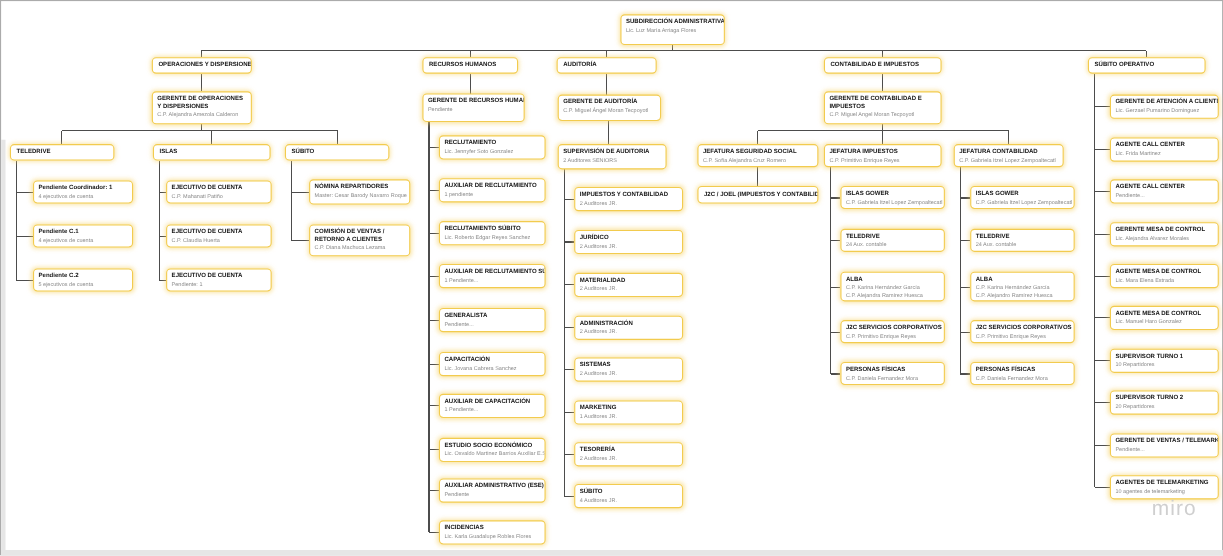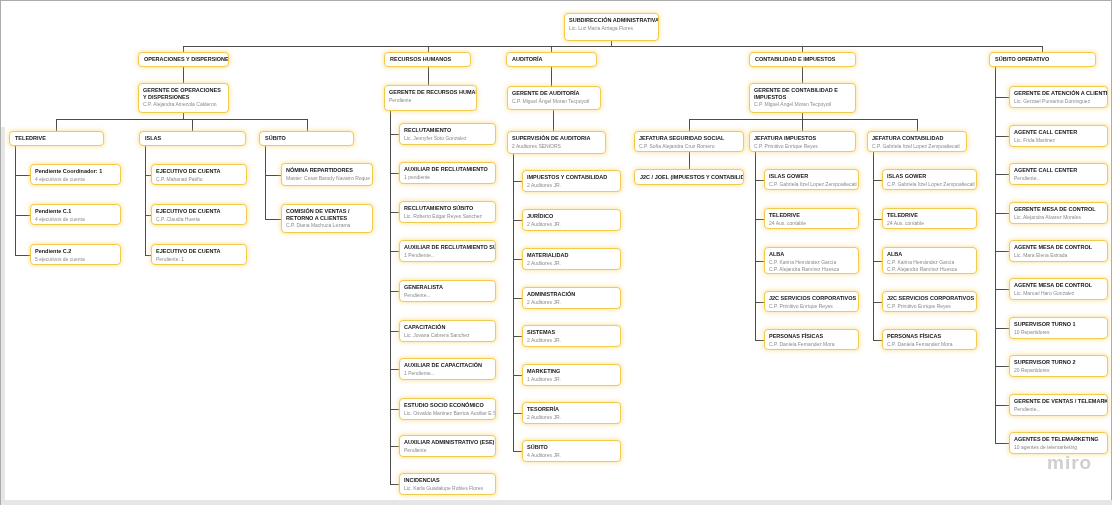--- a/index.html
+++ b/index.html
@@ -18,21 +18,21 @@
     position:absolute;background:#fff;border:1px solid var(--border);border-radius:4px;
     box-shadow:0 0 4px 1px var(--glow);
     padding:3px 4px 2px 4px;box-sizing:border-box;overflow:hidden;
   }
   .node .t{font-size:5.5px;font-weight:bold;color:#151515;line-height:1.2;white-space:nowrap;}
   .node.wrap .t{white-space:normal;}
   .node .s{font-size:5px;color:#8b8b8b;line-height:1.25;margin-top:1px;white-space:nowrap;}
   .node.hdr{display:flex;align-items:center;padding:2px 5px;}
   .edge{position:absolute;background:#e6e6e6;}
   #watermark{
-    position:absolute;left:1046px;top:451px;font-size:19px;font-weight:700;
+    position:absolute;left:1046px;top:451px;font-size:19px;font-weight:400;
     letter-spacing:1px;color:var(--watermark);
   }
 </style>
 </head>
 <body>
 
 <div id="board">
   <svg id="connectors" xmlns="http://www.w3.org/2000/svg">
       <line x1="610" y1="40" x2="610" y2="45"></line>
       <line x1="182" y1="45" x2="1041" y2="45"></line>

